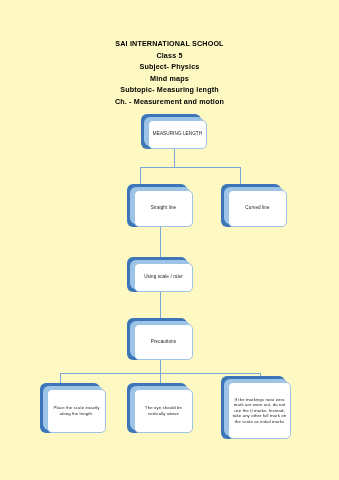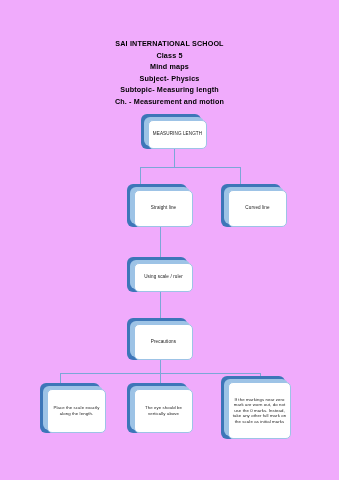--- a/index.html
+++ b/index.html
@@ -12,21 +12,21 @@
     height: 480px;
     font-family: "Liberation Sans", sans-serif;
     position: relative;
     overflow: hidden;
   }
   .page {
     position: absolute;
     left: 0; top: 0;
     width: 339px;
     height: 480px;
-    background: #f0abfc;
+    background: #fef9c3;
   }
 
   
   .title-block {
     position: absolute;
     left: 0;
     top: 38px;
     width: 339px;
     text-align: center;
   }
@@ -100,22 +100,22 @@
   .node.small .label { font-size: 4.3px; line-height: 5.6px; }
 </style>
 </head>
 <body>
 
 <div class="page">
 
   <div class="title-block">
     <div class="title-line">SAI INTERNATIONAL SCHOOL</div>
     <div class="title-line">Class 5</div>
+    <div class="title-line">Subject- Physics</div>
     <div class="title-line">Mind maps</div>
-    <div class="title-line">Subject- Physics</div>
     <div class="title-line">Subtopic- Measuring length</div>
     <div class="title-line">Ch. - Measurement and motion</div>
   </div>
 
   <div class="map">
 
     <div class="line v" style="left:174px; top:149px; height:18px;"></div>
     <div class="line h" style="left:140px; top:167px; width:100px;"></div>
     <div class="line v" style="left:140px; top:167px; height:17px;"></div>
     <div class="line v" style="left:240px; top:167px; height:17px;"></div>

